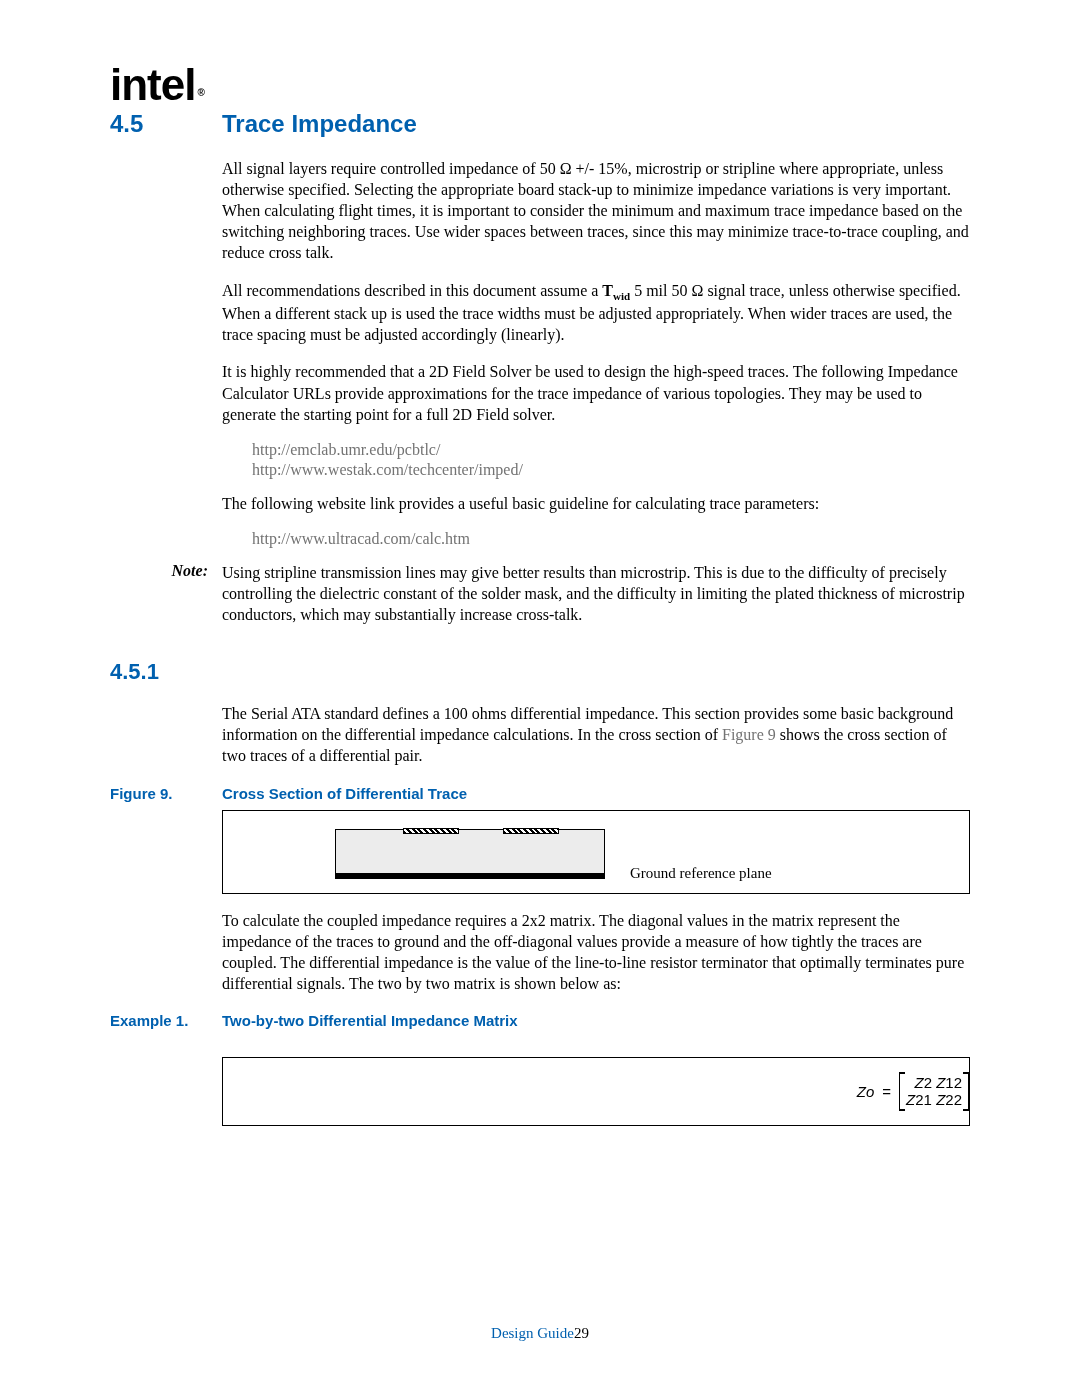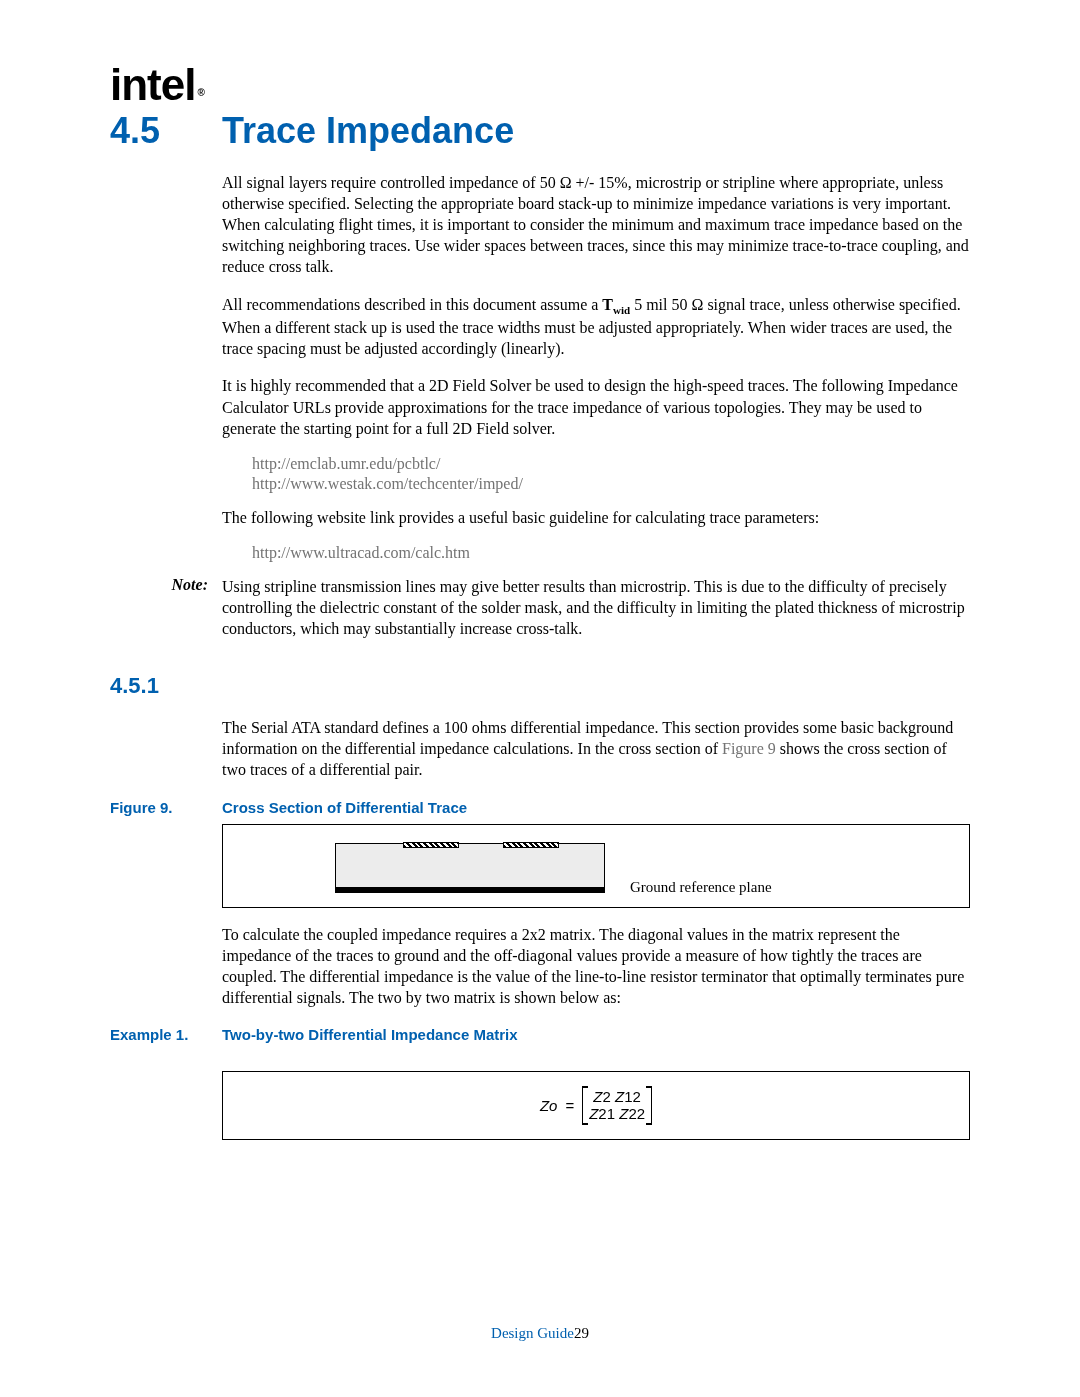--- a/index.html
+++ b/index.html
@@ -22,21 +22,21 @@
     font-family: "Helvetica Neue", Arial, sans-serif;
     font-weight: 700;
     font-size: 44px;
     letter-spacing: -1px;
   }
   .logo sub { font-size: 10px; vertical-align: baseline; position: relative; top: -4px; left: 2px; }
 
   .hrow { display: flex; align-items: baseline; margin-top: 40px; }
   .hnum { width: 112px; flex: 0 0 112px; }
   .hnum, .htitle { font-family: Arial, Helvetica, sans-serif; font-weight: 700; color: #0060af; }
-  h2.section .hnum, h2.section .htitle { font-size: 36px; }
+  h2.section .hnum, h2.section .htitle { font-size: 24px; }
   h3.subsection .hnum, h3.subsection .htitle { font-size: 22px; }
   h2.section, h3.subsection { margin: 0; }
 
   .body-col { margin-left: 112px; }
   p { margin: 0 0 16px 0; line-height: 1.32; text-align: left; }
   .note-row { display: flex; margin-top: 6px; }
   .note-label { width: 112px; flex: 0 0 112px; text-align: right; padding-right: 14px; font-style: italic; font-weight: 700; box-sizing: border-box; }
   .note-body { flex: 1; }
 
   .blue-link { color: #737373; }
@@ -50,21 +50,21 @@
   .xs-stack { position: relative; height: 62px; }
   .substrate { position: absolute; left: 100px; top: 8px; width: 270px; height: 48px; background: #ececec; border: 1px solid #000; box-sizing: border-box; }
   .gplane { position: absolute; left: 100px; top: 52px; width: 270px; height: 6px; background: #000; }
   .trace1, .trace2 { position: absolute; top: 7px; width: 56px; height: 6px;
     background: repeating-linear-gradient(45deg, #000 0, #000 2px, #fff 2px, #fff 4px);
     border: 1px solid #000; box-sizing: border-box; }
   .trace1 { left: 168px; }
   .trace2 { left: 268px; }
   .gp-label { position: absolute; left: 395px; top: 44px; font-family: "Times New Roman", serif; font-size: 15px; }
 
-  .matrix-box { border: 1px solid #000; padding: 14px 0; text-align: center; font-family: Arial, Helvetica, sans-serif; margin-top: 28px; }
+  .matrix-box { border: 1px solid #000; padding: 14px 0; text-align: right; font-family: Arial, Helvetica, sans-serif; margin-top: 28px; }
   .matrix-eq { display: inline-flex; align-items: center; gap: 8px; font-style: italic; font-size: 15px; }
   .matrix-bracket { border-left: 1.5px solid #000; border-right: 1.5px solid #000; padding: 2px 6px; line-height: 1.15; position: relative; }
   .matrix-bracket::before, .matrix-bracket::after { content: ""; position: absolute; width: 5px; height: 1.5px; background: #000; }
   .mb-tl::before { top: 0; left: 0; }
   .mb-tr::after  { top: 0; right: 0; }
   .mb-bl { position: absolute; bottom: 0; left: 0; width: 5px; height: 1.5px; background:#000; }
   .mb-br { position: absolute; bottom: 0; right: 0; width: 5px; height: 1.5px; background:#000; }
   .matrix-row { white-space: nowrap; font-style: italic; }
   .matrix-row .n { font-style: normal; }
 

